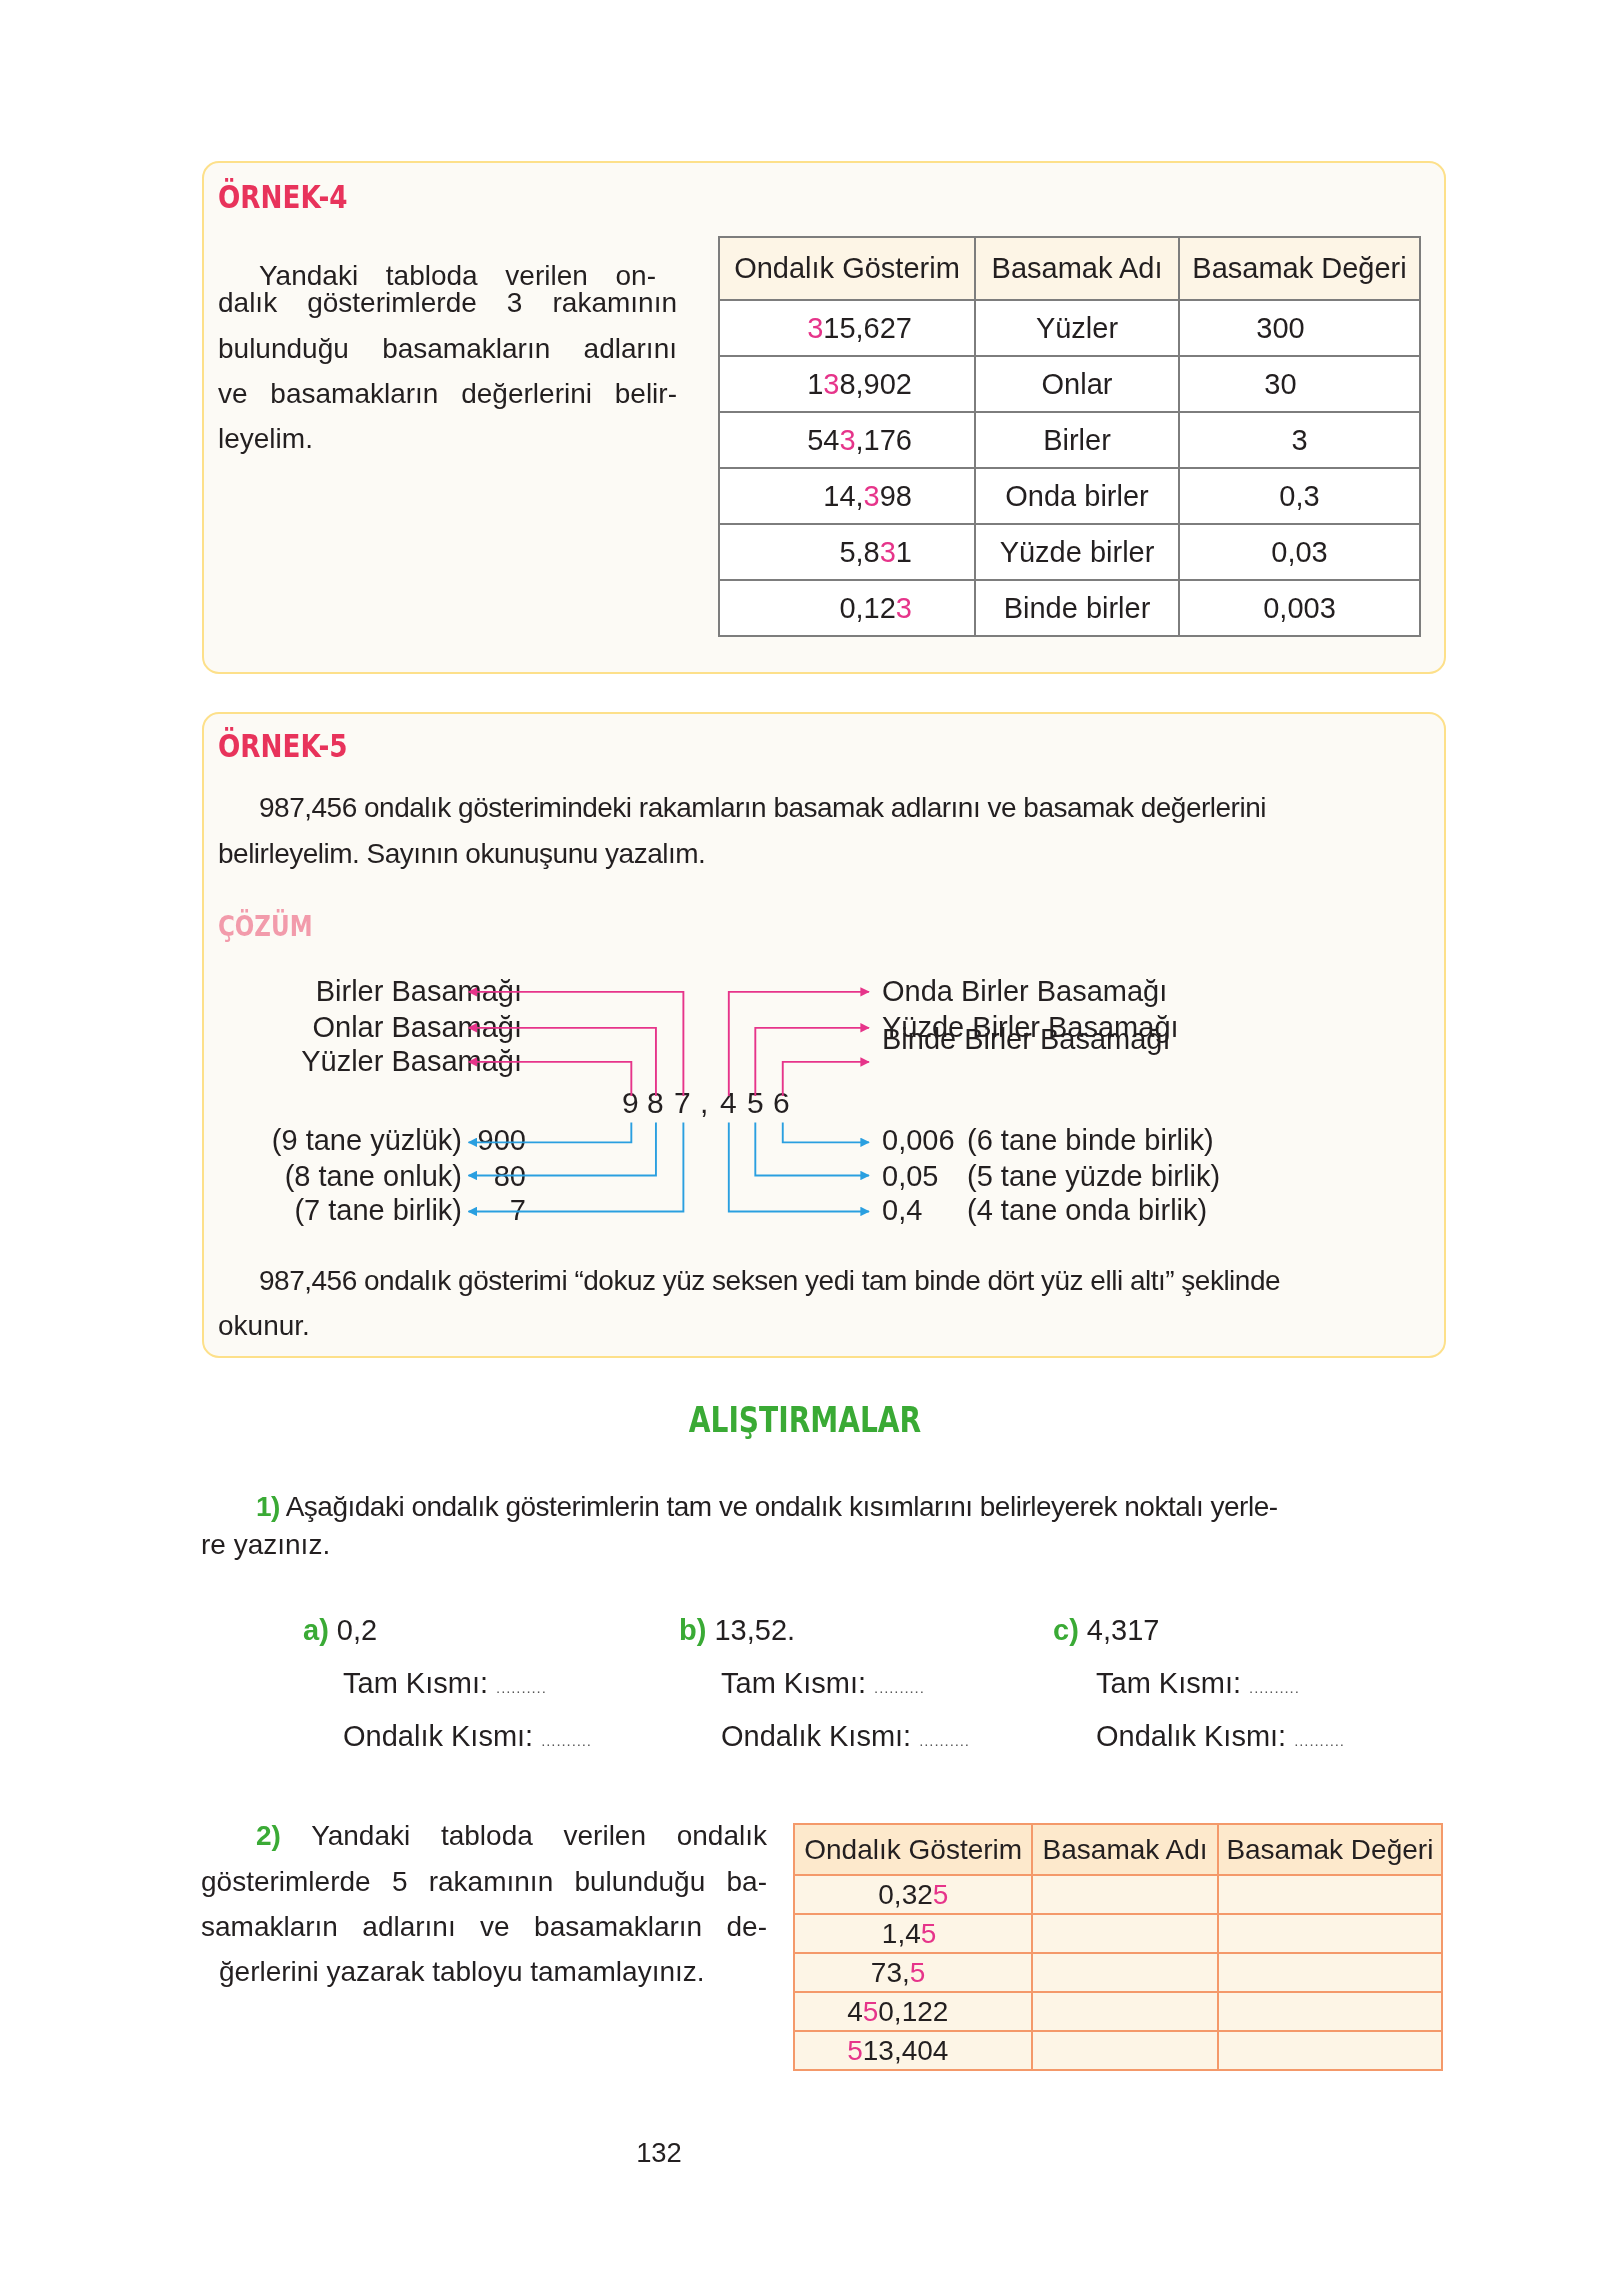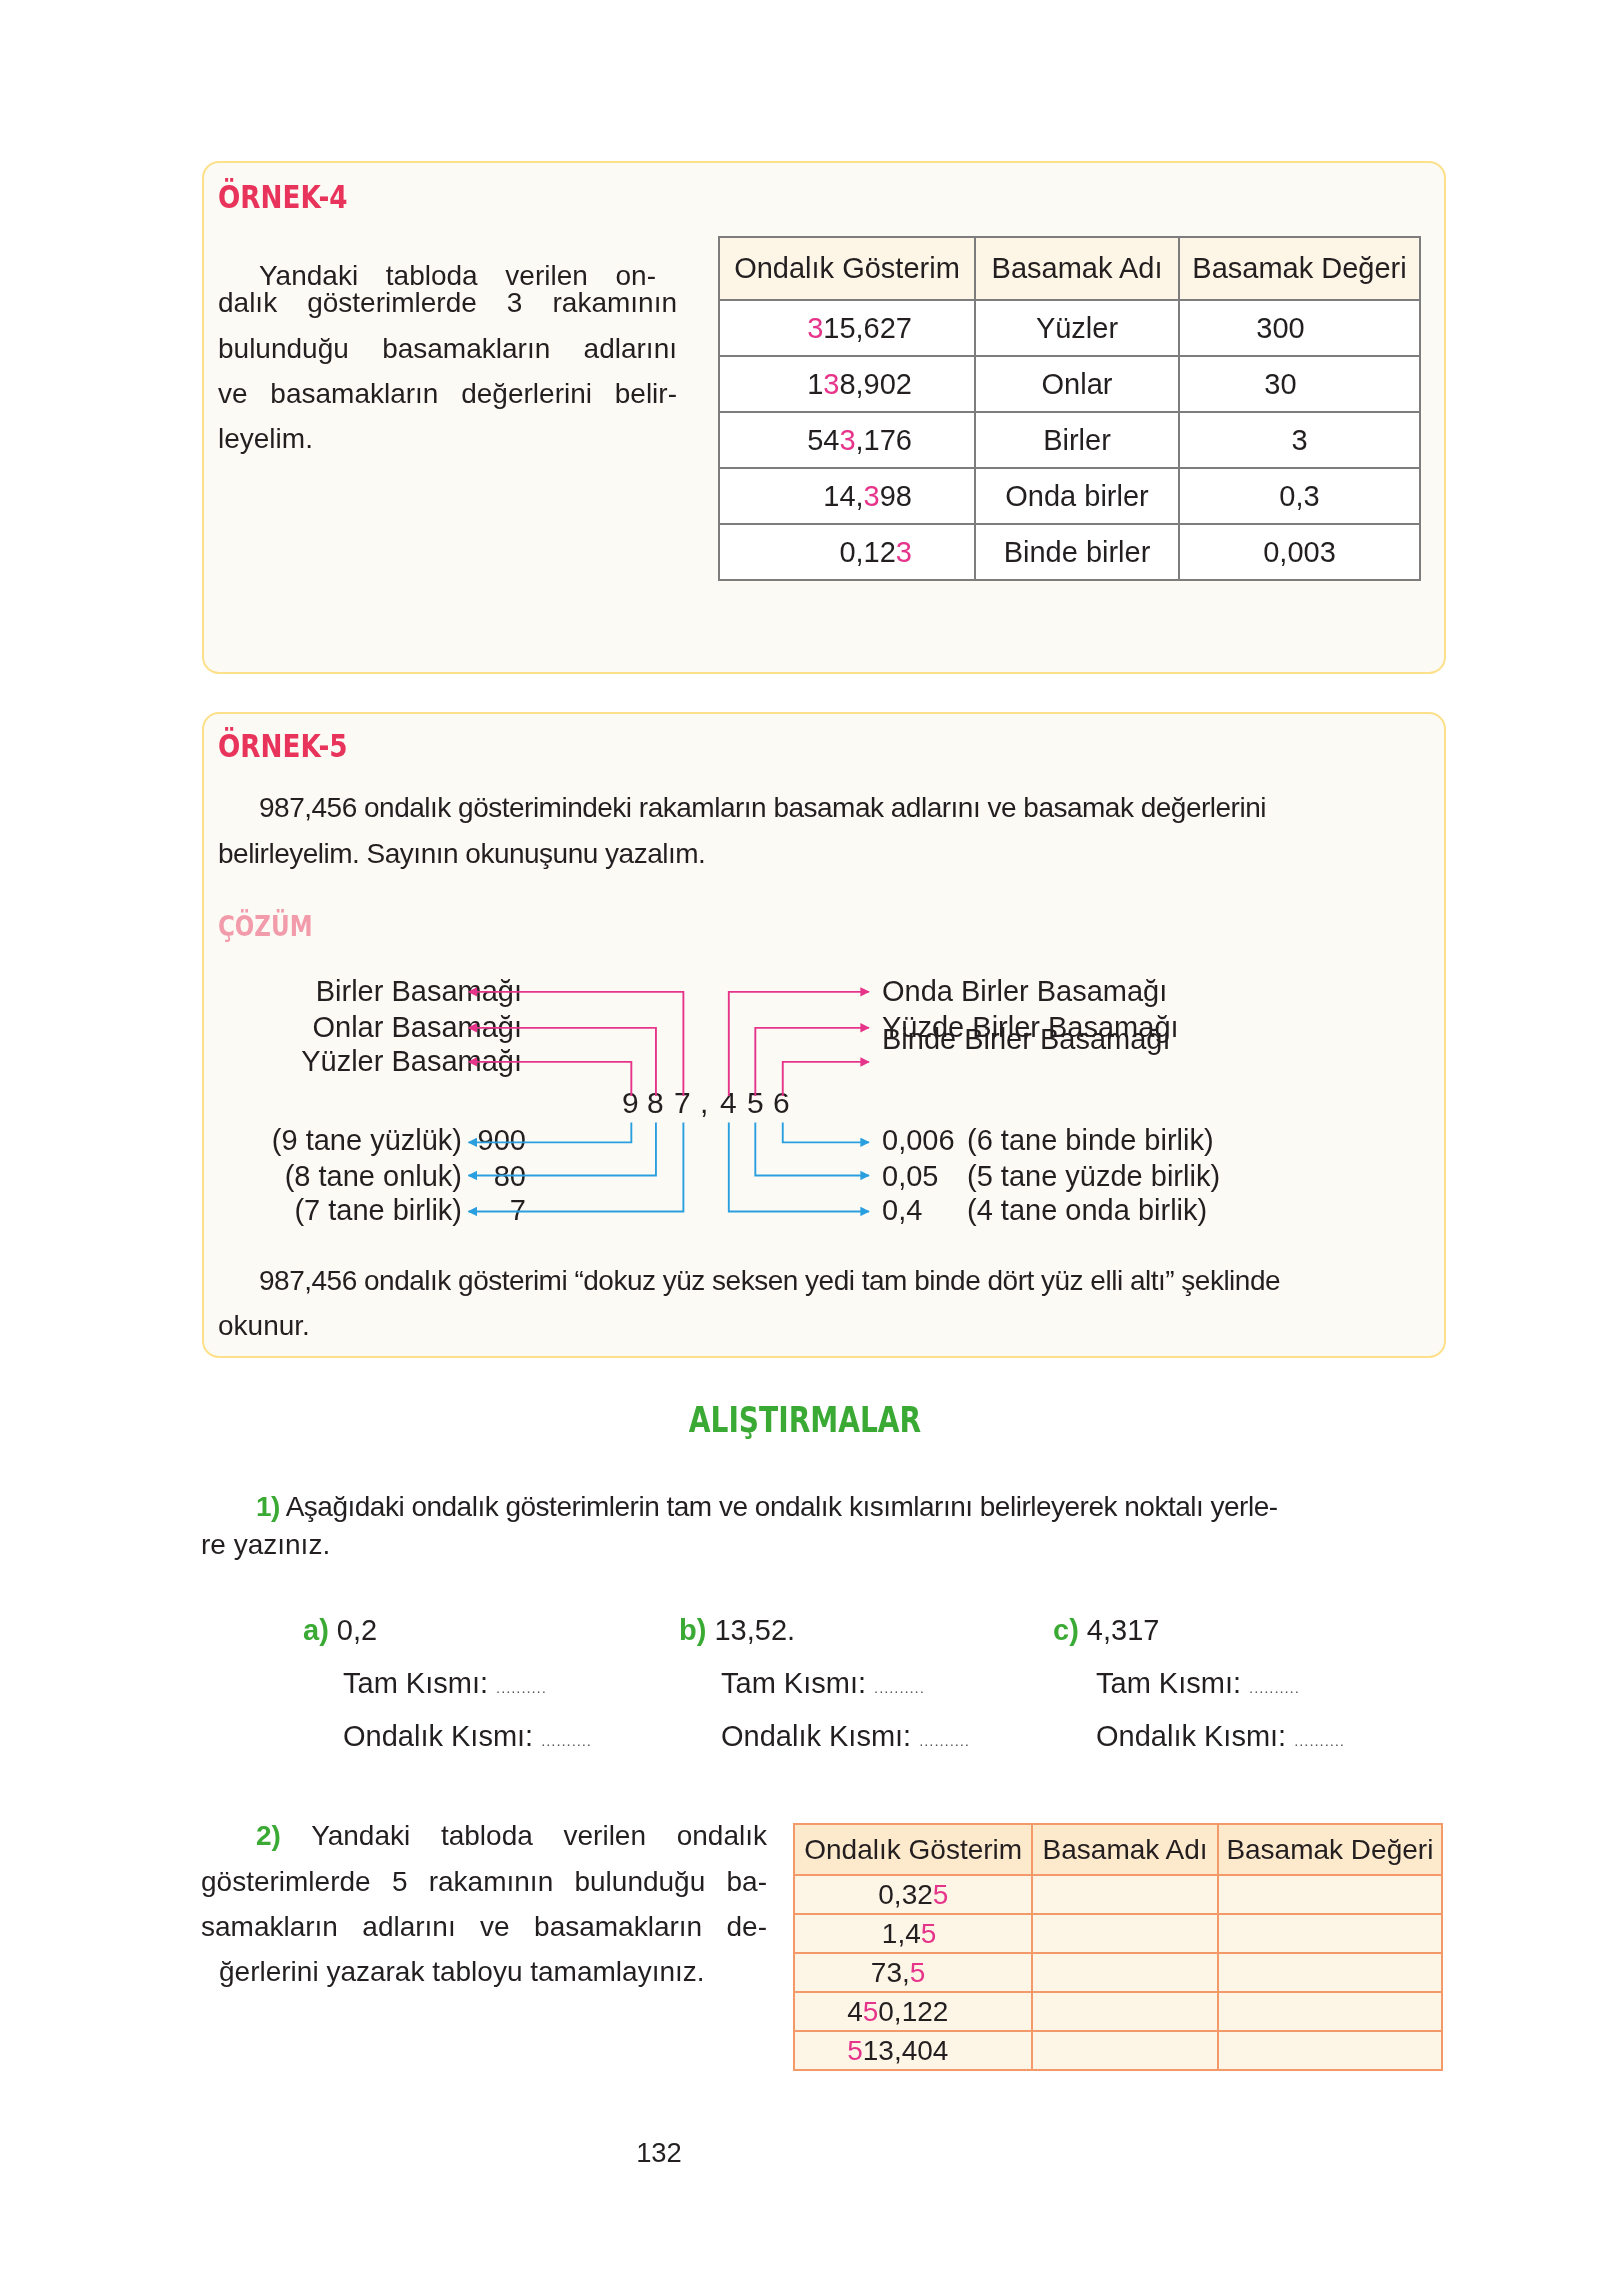--- a/index.html
+++ b/index.html
@@ -87,20 +87,25 @@
   </tr>
   <tr>
     <td class="num"><span>54</span><span class="hl">3</span><span>,176</span></td>
     <td>Birler</td>
     <td>3</td>
   </tr>
   <tr>
     <td class="num"><span>14,</span><span class="hl">3</span><span>98</span></td>
     <td>Onda birler</td>
     <td>0,3</td>
+  </tr>
+  <tr>
+    <td class="num"><span>5,8</span><span class="hl">3</span><span>1</span></td>
+    <td>Yüzde birler</td>
+    <td>0,03</td>
   </tr>
   <tr>
     <td class="num"><span>0,12</span><span class="hl">3</span><span></span></td>
     <td>Binde birler</td>
     <td>0,003</td>
   </tr>
 </tbody>
   </table>
 
 <div class="box" style="top:712px; height:646px;"></div>

